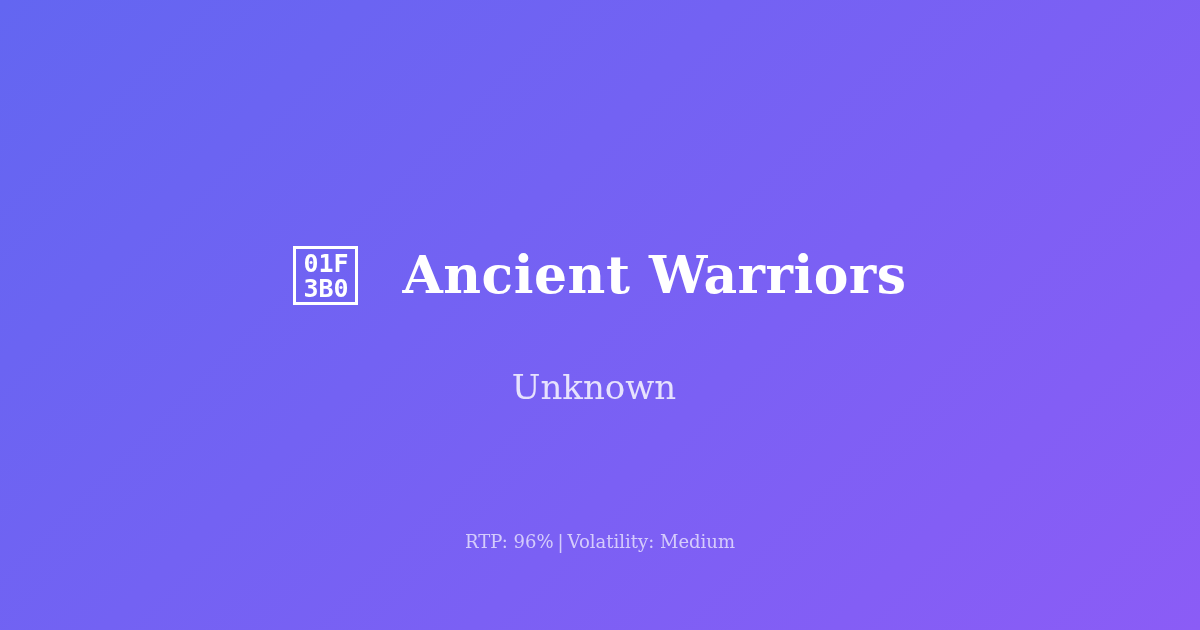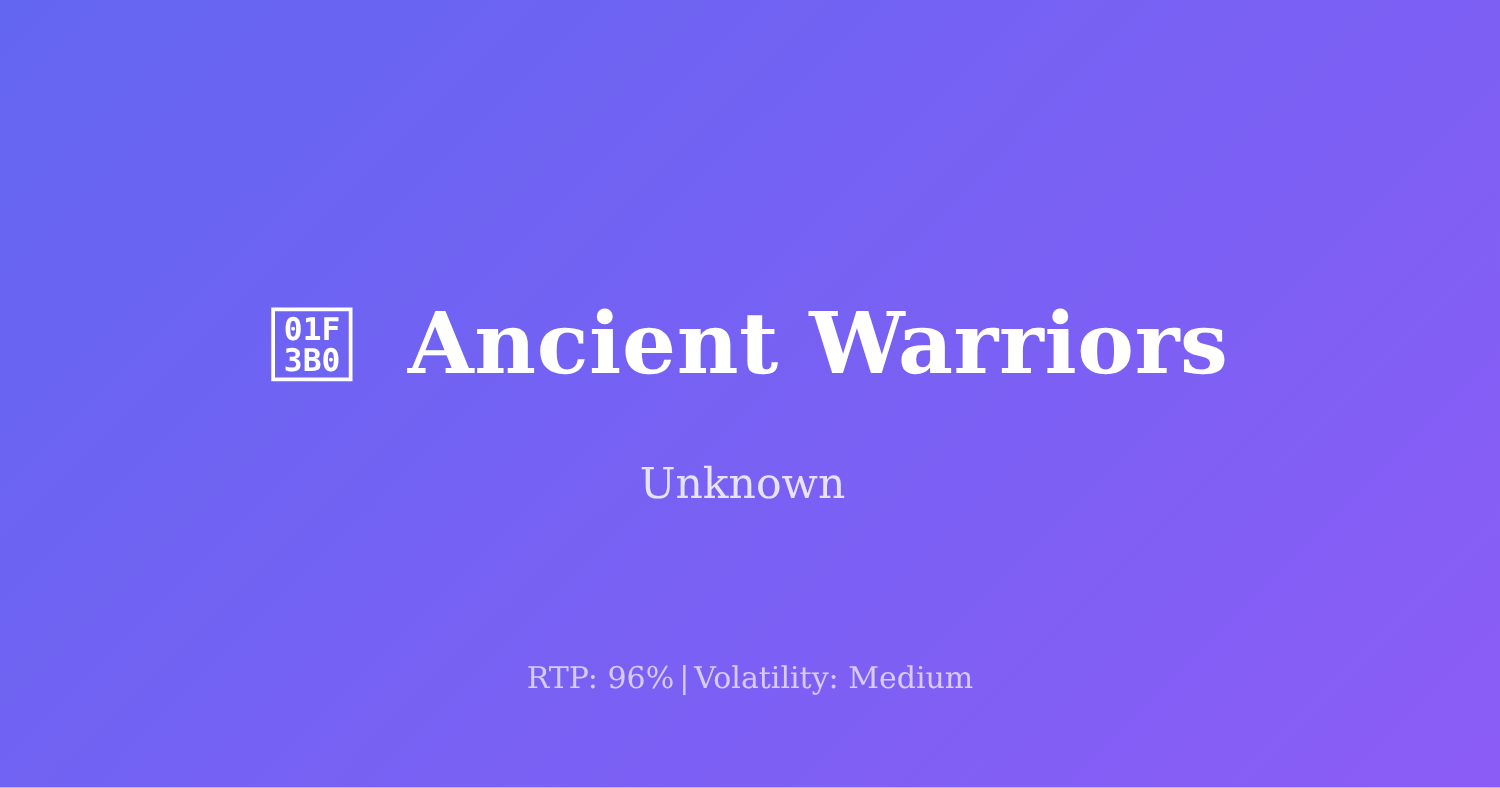--- a/index.html
+++ b/index.html
@@ -60,21 +60,21 @@
     line-height: 25px;
     letter-spacing: 0px;
     font-weight: 700;
     color: #ffffff;
     white-space: pre;
   }
 
   .game-title {
     font-family: "DejaVu Serif", "Liberation Serif", serif;
     font-weight: 700;
-    font-size: 68px;
+    font-size: 52px;
     line-height: 84px;
     color: #ffffff;
     white-space: nowrap;
     letter-spacing: 0.5px;
   }
 
   
   .provider {
     position: absolute;
     left: 0;
@@ -91,21 +91,21 @@
 
   
   .stats {
     position: absolute;
     left: 0;
     right: 0;
     top: 527px;
     text-align: center;
     font-family: "DejaVu Serif", "Liberation Serif", serif;
     font-weight: 400;
-    font-size: 24px;
+    font-size: 18px;
     line-height: 30px;
     color: rgba(255, 255, 255, 0.68);
     white-space: nowrap;
   }
 
   .stats .sep {
     padding: 0 4px;
   }
 </style>
 </head>

